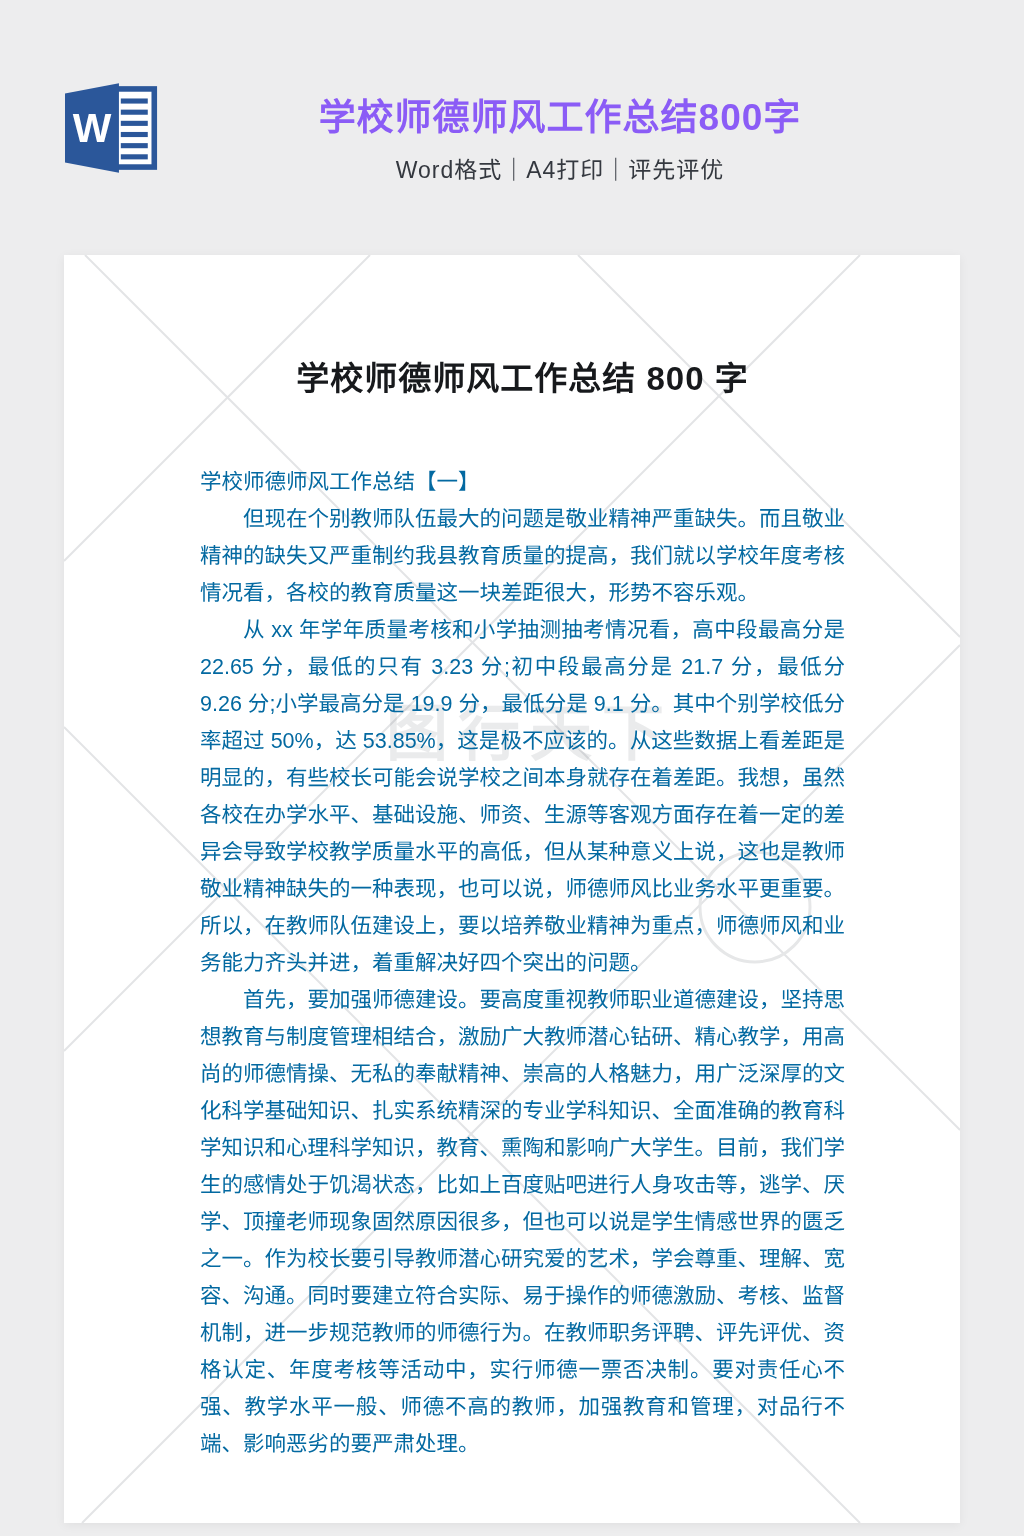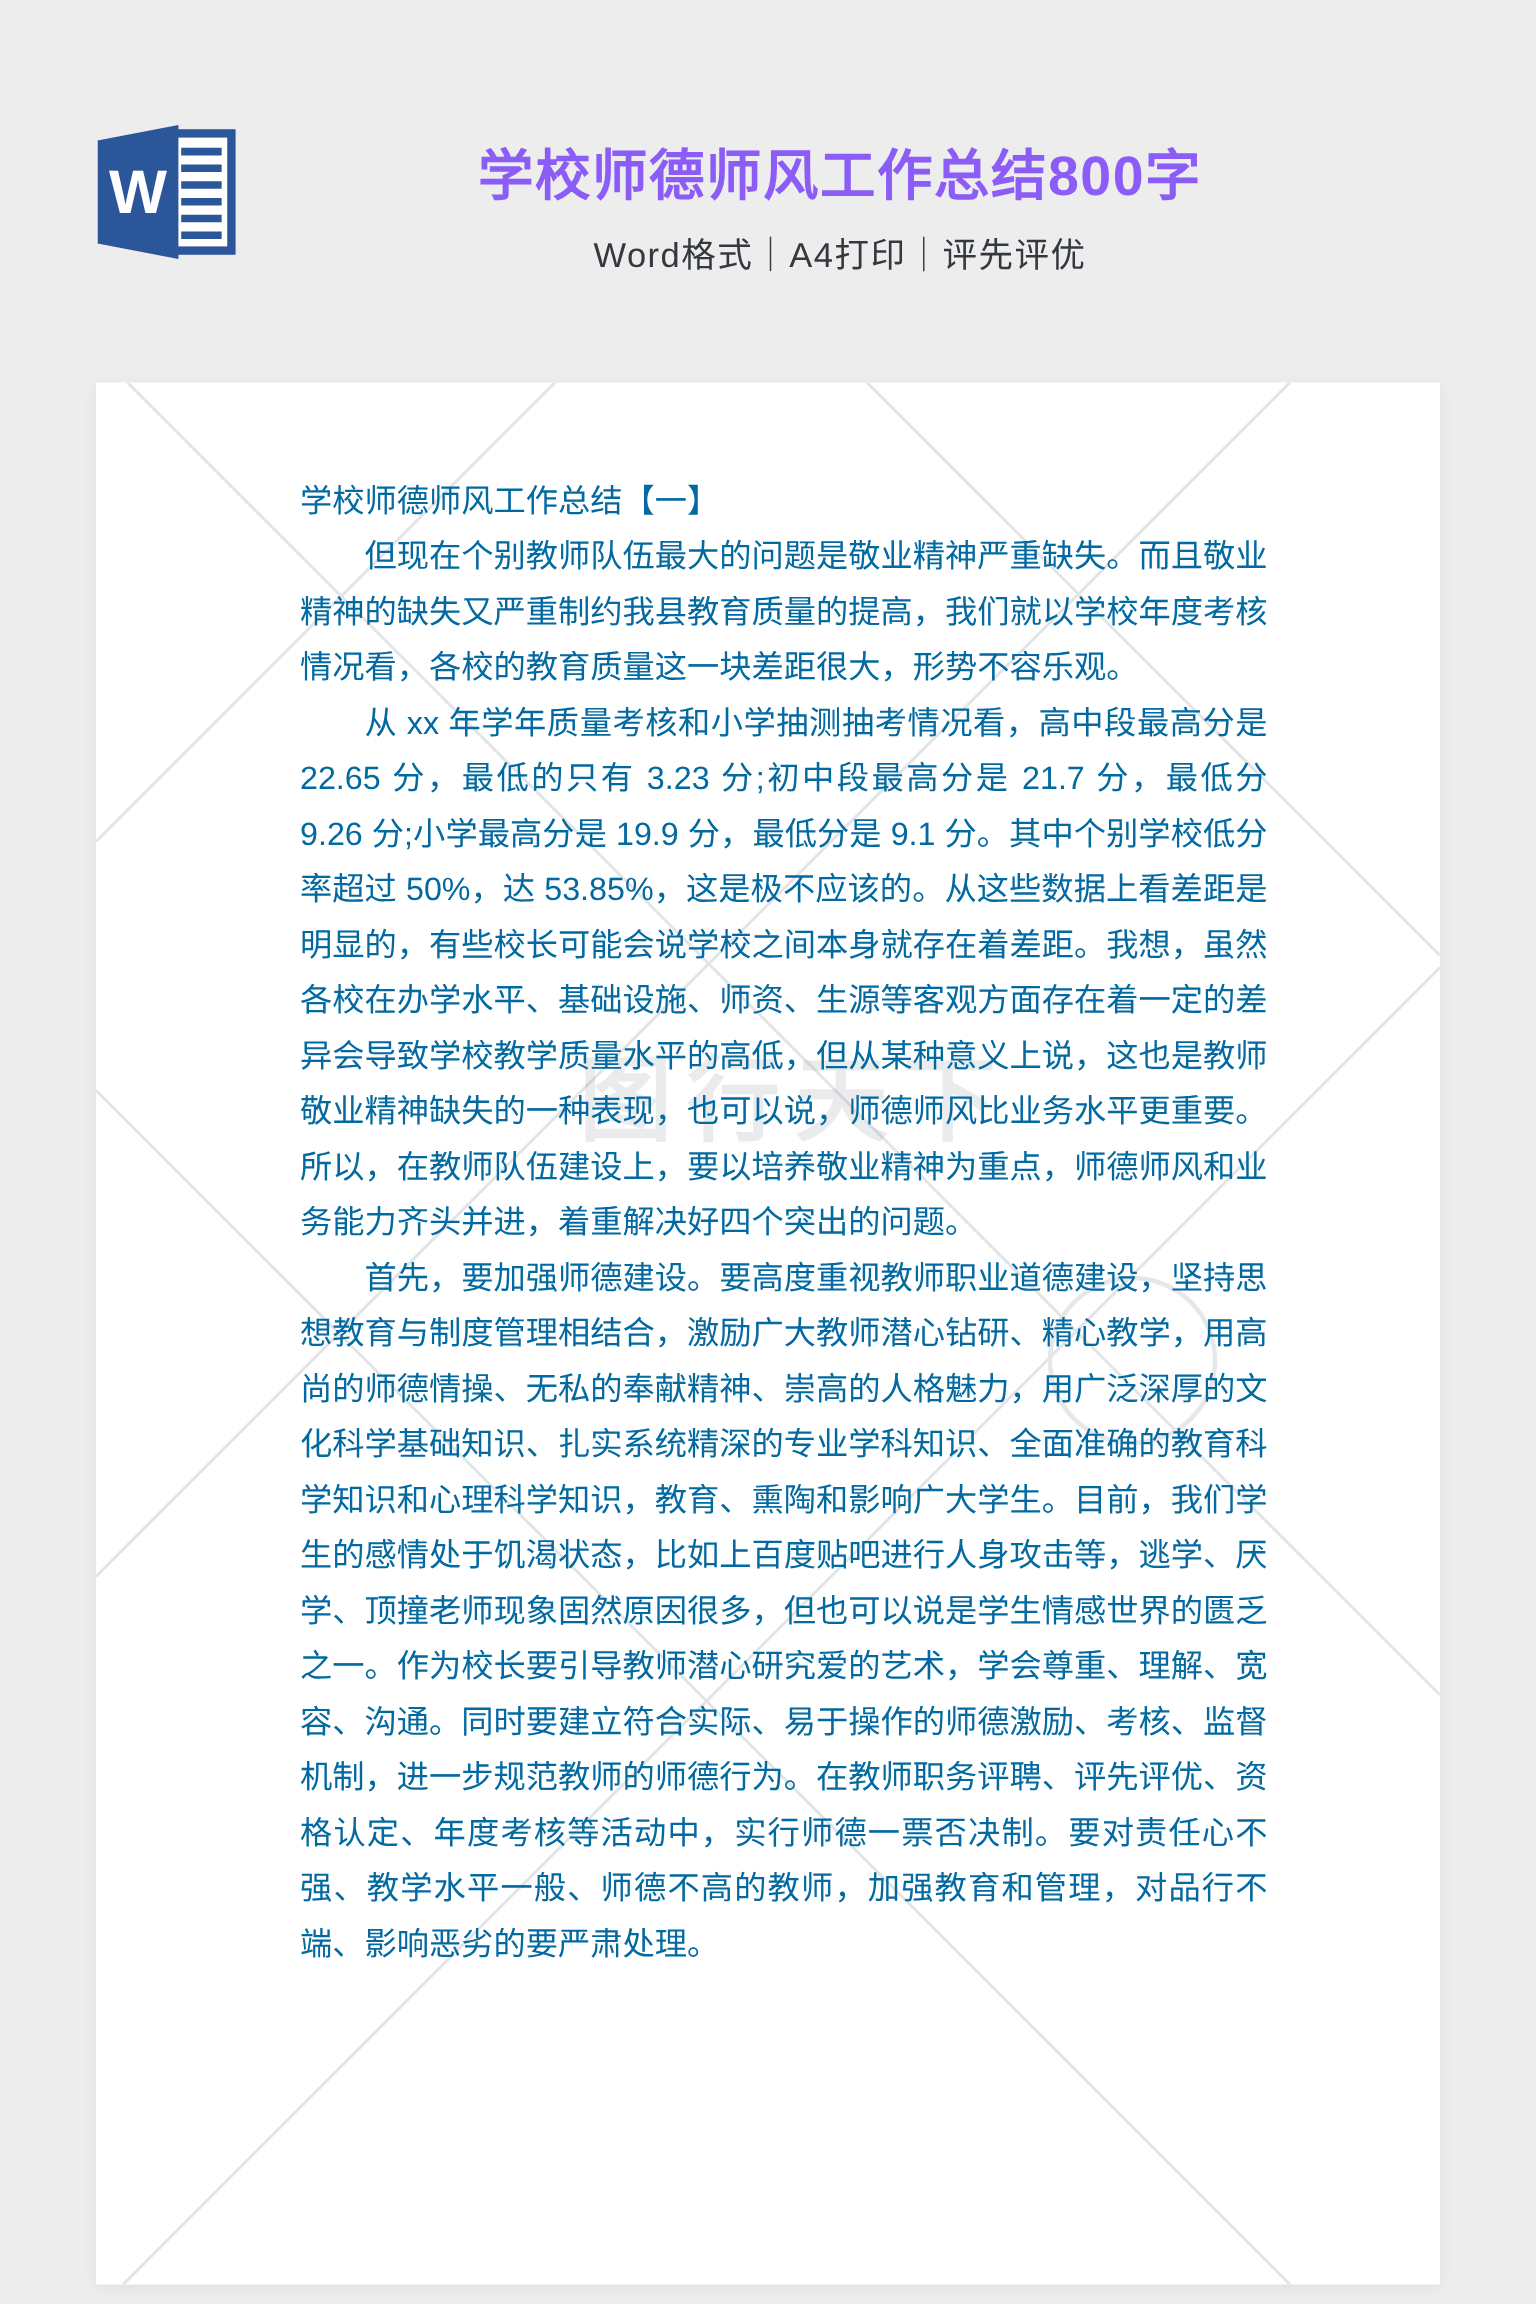--- a/index.html
+++ b/index.html
@@ -135,20 +135,21 @@
         <line x1="0" y1="796" x2="796" y2="0"></line>
         <line x1="0" y1="306" x2="306" y2="0"></line>
         <line x1="18" y1="1268" x2="896" y2="390"></line>
       </g>
       <circle cx="691" cy="652" r="55" fill="none" stroke="#e6e7e8" stroke-width="3"></circle>
     </svg>
     <div class="watermark-text">图行天下</div>
   </div>
 
   <div class="doc-content">
+    <h1 class="doc-title">学校师德师风工作总结 800 字</h1>
     <div class="doc-body">
       <p>学校师德师风工作总结【一】</p>
       <p class="indent">但现在个别教师队伍最大的问题是敬业精神严重缺失。而且敬业精神的缺失又严重制约我县教育质量的提高，我们就以学校年度考核情况看，各校的教育质量这一块差距很大，形势不容乐观。</p>
       <p class="indent">从 xx 年学年质量考核和小学抽测抽考情况看，高中段最高分是 22.65 分，最低的只有 3.23 分;初中段最高分是 21.7 分，最低分 9.26 分;小学最高分是 19.9 分，最低分是 9.1 分。其中个别学校低分率超过 50%，达 53.85%，这是极不应该的。从这些数据上看差距是明显的，有些校长可能会说学校之间本身就存在着差距。我想，虽然各校在办学水平、基础设施、师资、生源等客观方面存在着一定的差异会导致学校教学质量水平的高低，但从某种意义上说，这也是教师敬业精神缺失的一种表现，也可以说，师德师风比业务水平更重要。所以，在教师队伍建设上，要以培养敬业精神为重点，师德师风和业务能力齐头并进，着重解决好四个突出的问题。</p>
       <p class="indent">首先，要加强师德建设。要高度重视教师职业道德建设，坚持思想教育与制度管理相结合，激励广大教师潜心钻研、精心教学，用高尚的师德情操、无私的奉献精神、崇高的人格魅力，用广泛深厚的文化科学基础知识、扎实系统精深的专业学科知识、全面准确的教育科学知识和心理科学知识，教育、熏陶和影响广大学生。目前，我们学生的感情处于饥渴状态，比如上百度贴吧进行人身攻击等，逃学、厌学、顶撞老师现象固然原因很多，但也可以说是学生情感世界的匮乏之一。作为校长要引导教师潜心研究爱的艺术，学会尊重、理解、宽容、沟通。同时要建立符合实际、易于操作的师德激励、考核、监督机制，进一步规范教师的师德行为。在教师职务评聘、评先评优、资格认定、年度考核等活动中，实行师德一票否决制。要对责任心不强、教学水平一般、师德不高的教师，加强教育和管理，对品行不端、影响恶劣的要严肃处理。</p>
     </div>
   </div>
 </div>
 
 </body></html>

